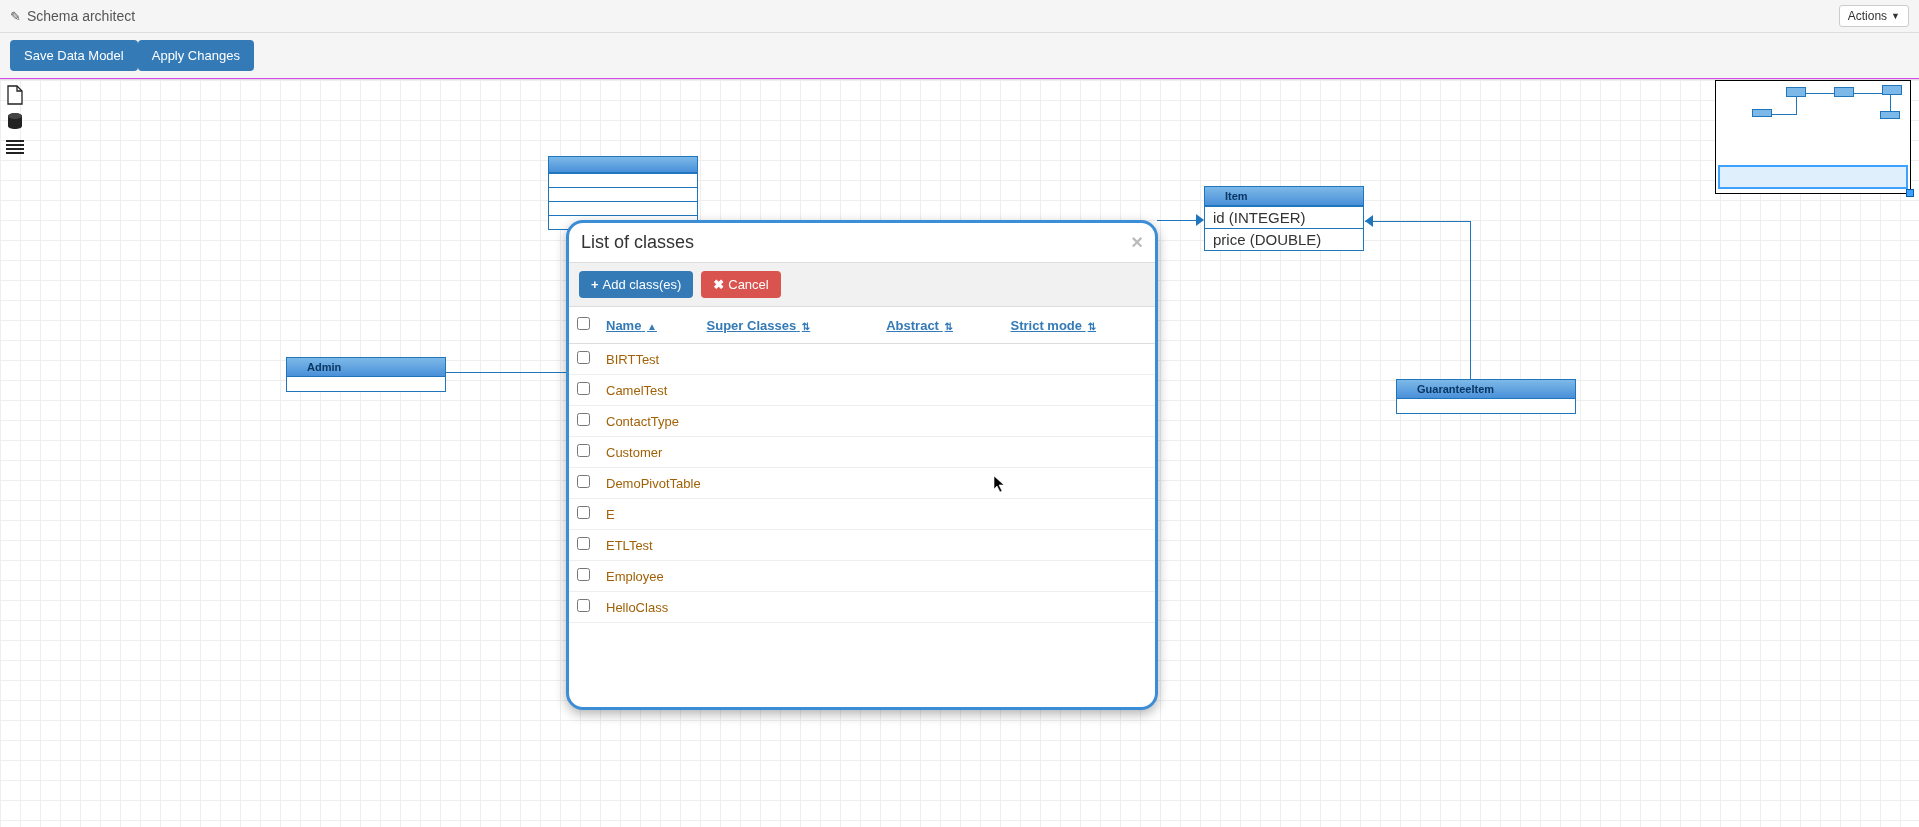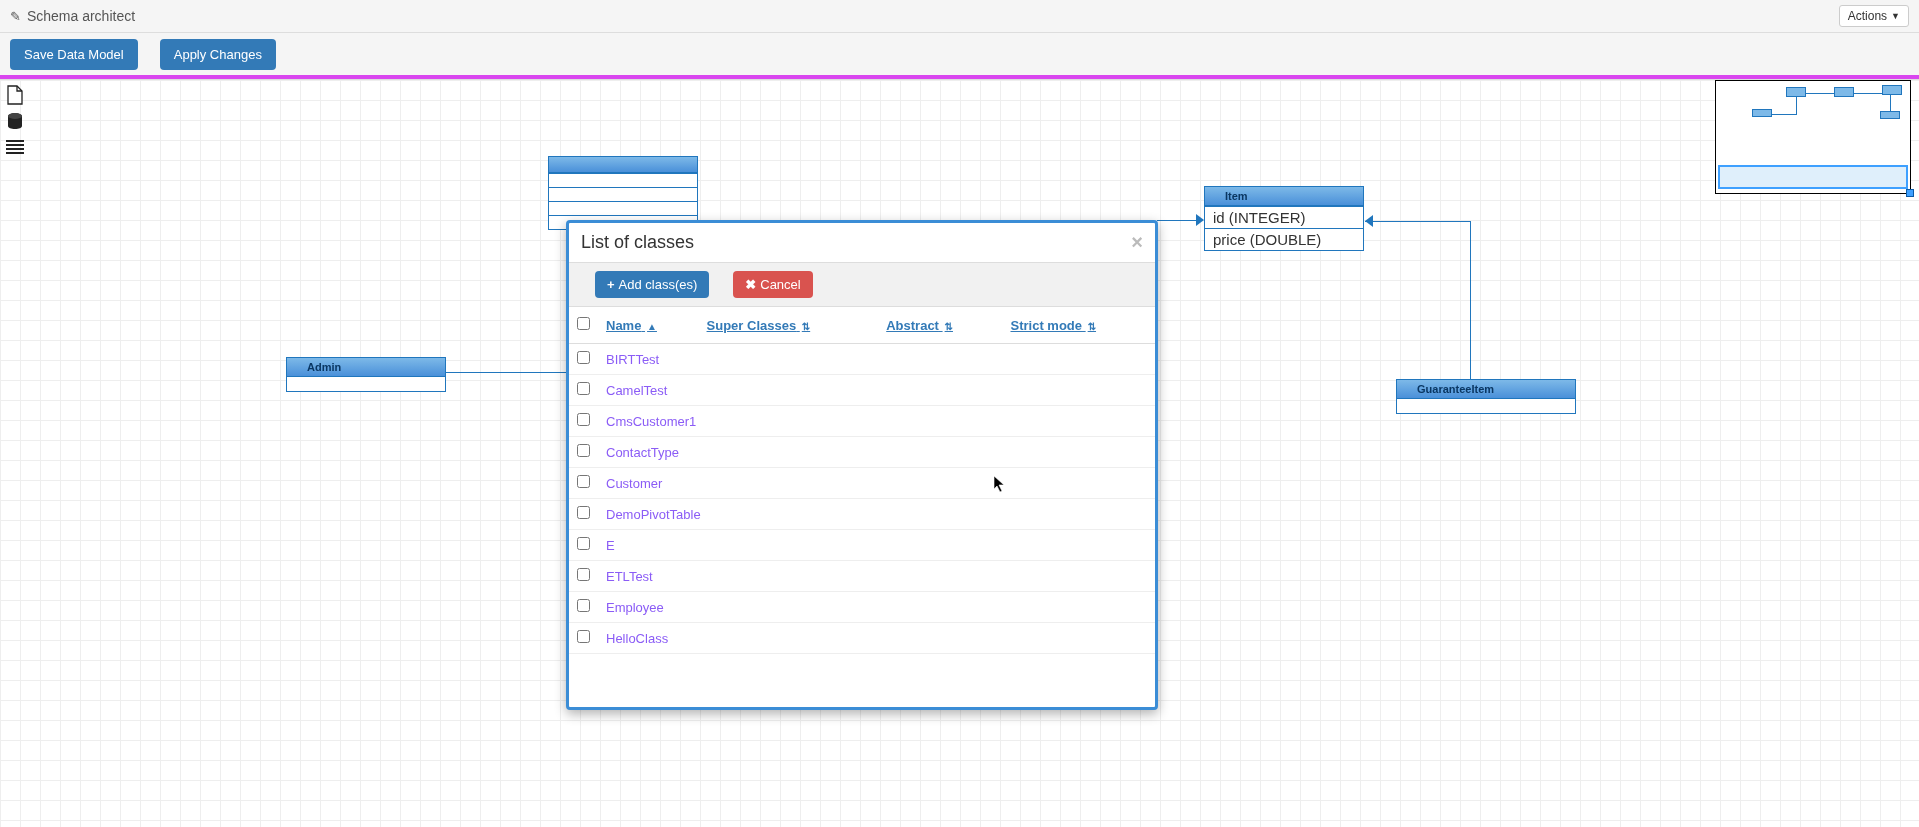--- a/index.html
+++ b/index.html
@@ -38,25 +38,25 @@
   font-size: 12px;
   color: #333;
   display: flex;
   align-items: center;
   gap: 4px;
   cursor: pointer;
 }
 .toolbar {
   height: 46px;
   background: #f5f5f5;
-  border-bottom: 4px solid #d946ef;
+  border-bottom: 1px solid #d946ef;
   display: flex;
   align-items: center;
   padding: 0 10px;
-  gap: 22px;
+  gap: 0;
 }
 .btn {
   border: none;
   border-radius: 4px;
   padding: 8px 14px;
   font-size: 13px;
   cursor: pointer;
   color: #fff;
 }
 .btn-primary { background: #337ab7; }
@@ -142,21 +142,21 @@
   border: 1px solid #2076bd;
   background: #7db9e8;
 }
 .dialog {
   position: absolute;
   left: 566px;
   top: 140px;
   width: 592px;
   height: 490px;
   border: 3px solid #3b8dd6;
-  border-radius: 4px;
+  border-radius: 17px;
   background: #fff;
   box-shadow: 0 4px 12px rgba(0,0,0,0.3);
   display: flex;
   flex-direction: column;
   overflow: hidden;
 }
 .dialog-head {
   padding: 8px 12px;
   font-size: 18px;
   color: #333;
@@ -171,21 +171,21 @@
   cursor: pointer;
 }
 .dialog-toolbar {
   background: #f1f1f1;
   border-top: 1px solid #ddd;
   border-bottom: 1px solid #ddd;
   padding: 8px 10px;
   display: flex;
   gap: 8px;
 }
-.dialog-toolbar .btn { padding: 6px 12px; font-size: 13px; margin-left: 16px; }
+.dialog-toolbar .btn { padding: 6px 12px; font-size: 13px; }
 .dialog-toolbar .btn .icon { margin-right: 4px; font-weight: bold; }
 .dialog-table {
   flex: 1;
   overflow-y: auto;
   overflow-x: hidden;
 }
 .tbl {
   width: 100%;
   border-collapse: collapse;
 }
@@ -202,21 +202,21 @@
 .tbl th.chk { width: 26px; }
 .tbl td {
   padding: 7px 8px;
   border-bottom: 1px solid #eee;
   color: #337ab7;
   font-size: 13px;
 }
 .tbl td.chk { width: 26px; }
 .sort-icon { font-size: 10px; color: #337ab7; margin-left: 2px; }
 input[type=checkbox]{ cursor: pointer; }
-a.link { color: #8b5cf6; text-decoration: none; cursor: pointer; }
+a.link { color: #a16207; text-decoration: none; cursor: pointer; }
 .cursor-arrow {
   position: absolute;
   font-size: 16px;
   color: #000;
   pointer-events: none;
 }
 </style>
 </head>
 <body>
 
@@ -368,24 +368,20 @@
             <tr>
               <td class="chk"><input type="checkbox" style=""></td>
               <td colspan="4"><a class="link">BIRTTest</a></td>
             </tr>
             <tr>
               <td class="chk"><input type="checkbox" style=""></td>
               <td colspan="4"><a class="link">CamelTest</a></td>
             </tr>
             <tr>
               <td class="chk"><input type="checkbox" style=""></td>
-              <td colspan="4"><a class="link">CmsCustomer1</a></td>
-            </tr>
-            <tr>
-              <td class="chk"><input type="checkbox" style=""></td>
               <td colspan="4"><a class="link">ContactType</a></td>
             </tr>
             <tr>
               <td class="chk"><input type="checkbox" style=""></td>
               <td colspan="4"><a class="link">Customer</a></td>
             </tr>
             <tr>
               <td class="chk"><input type="checkbox" style=""></td>
               <td colspan="4"><a class="link">DemoPivotTable</a></td>
             </tr>

